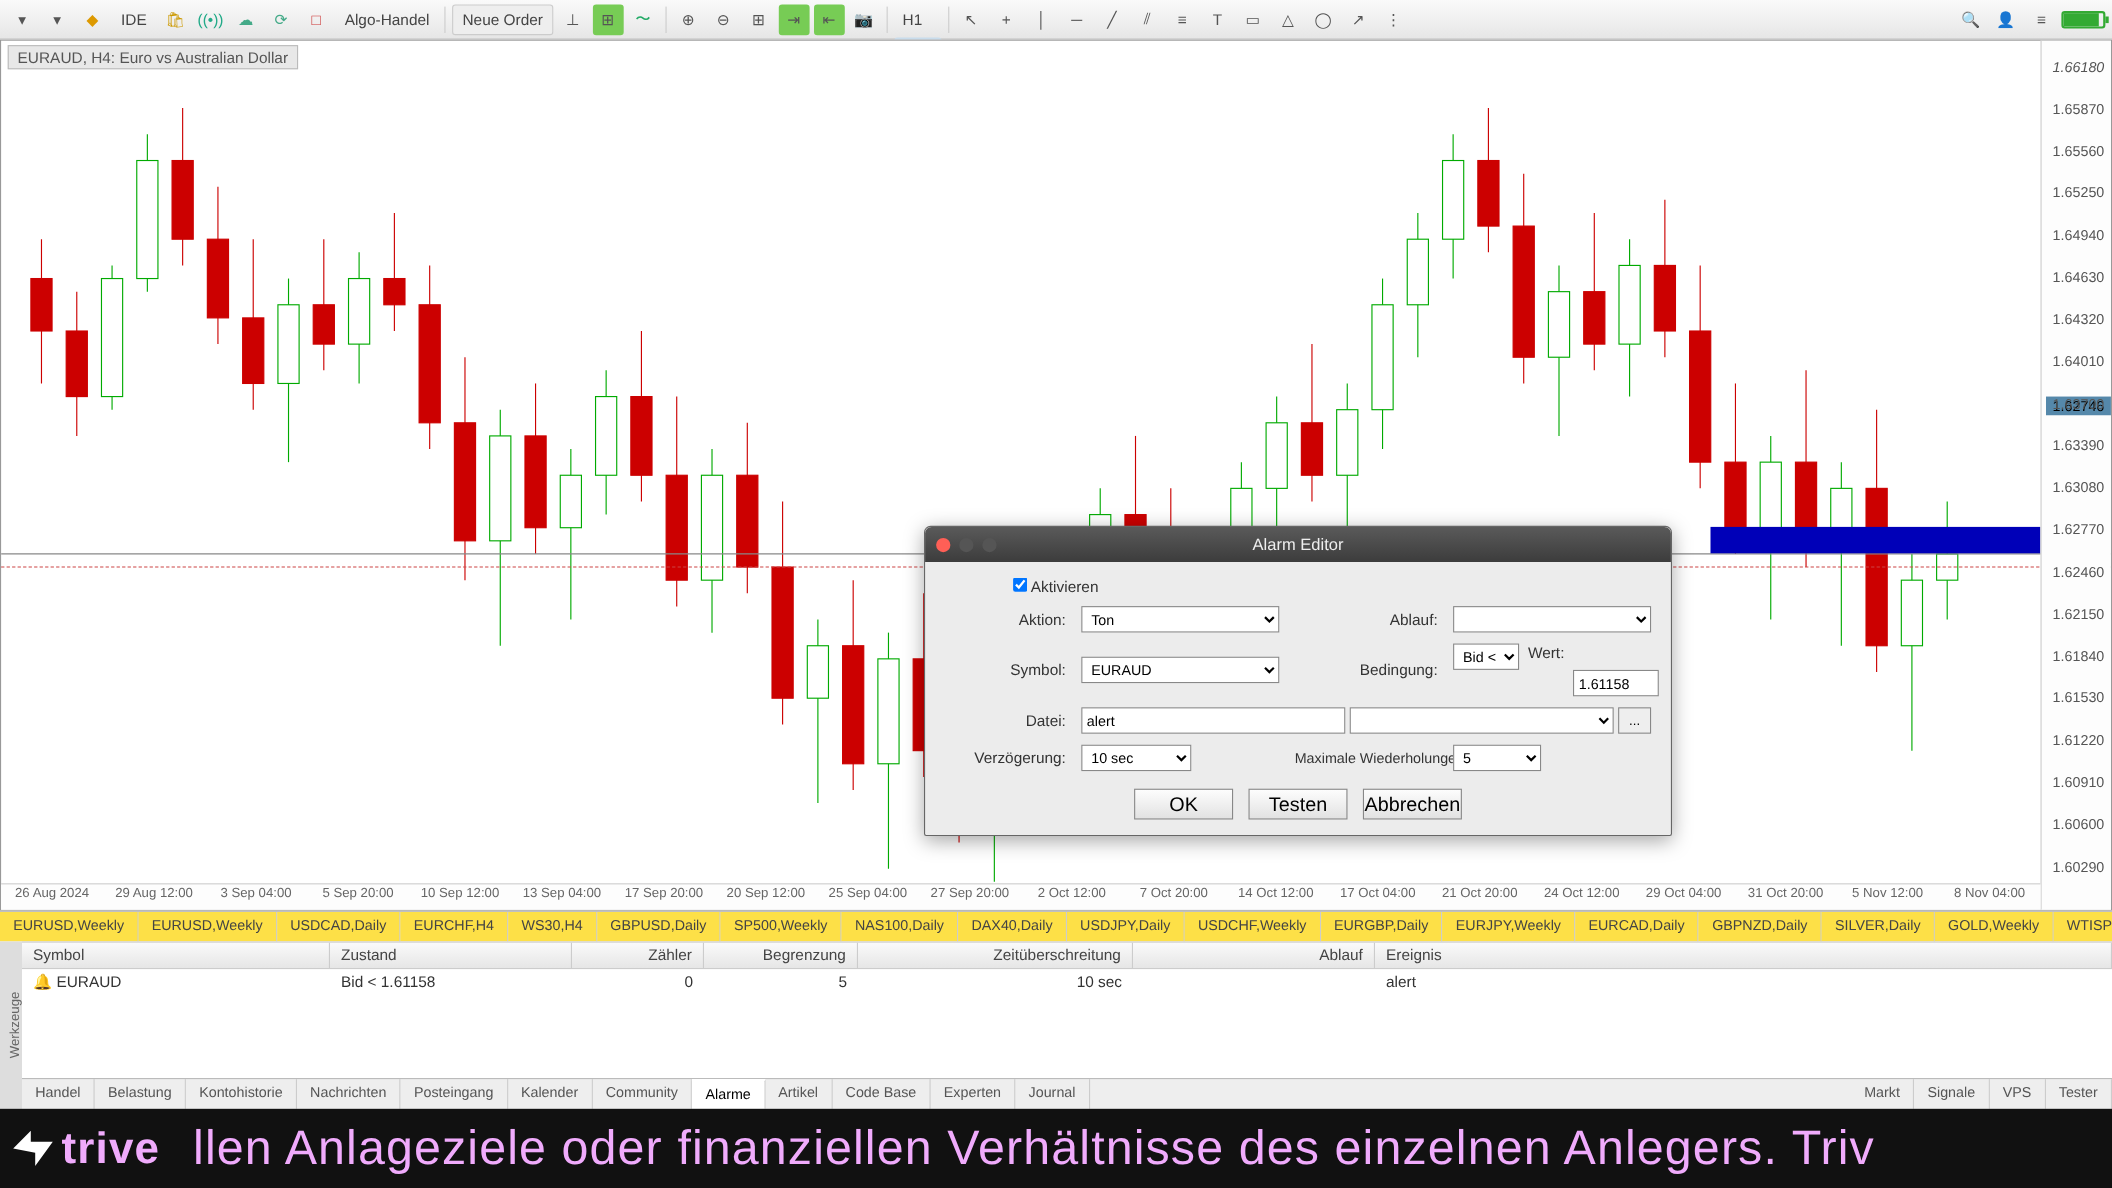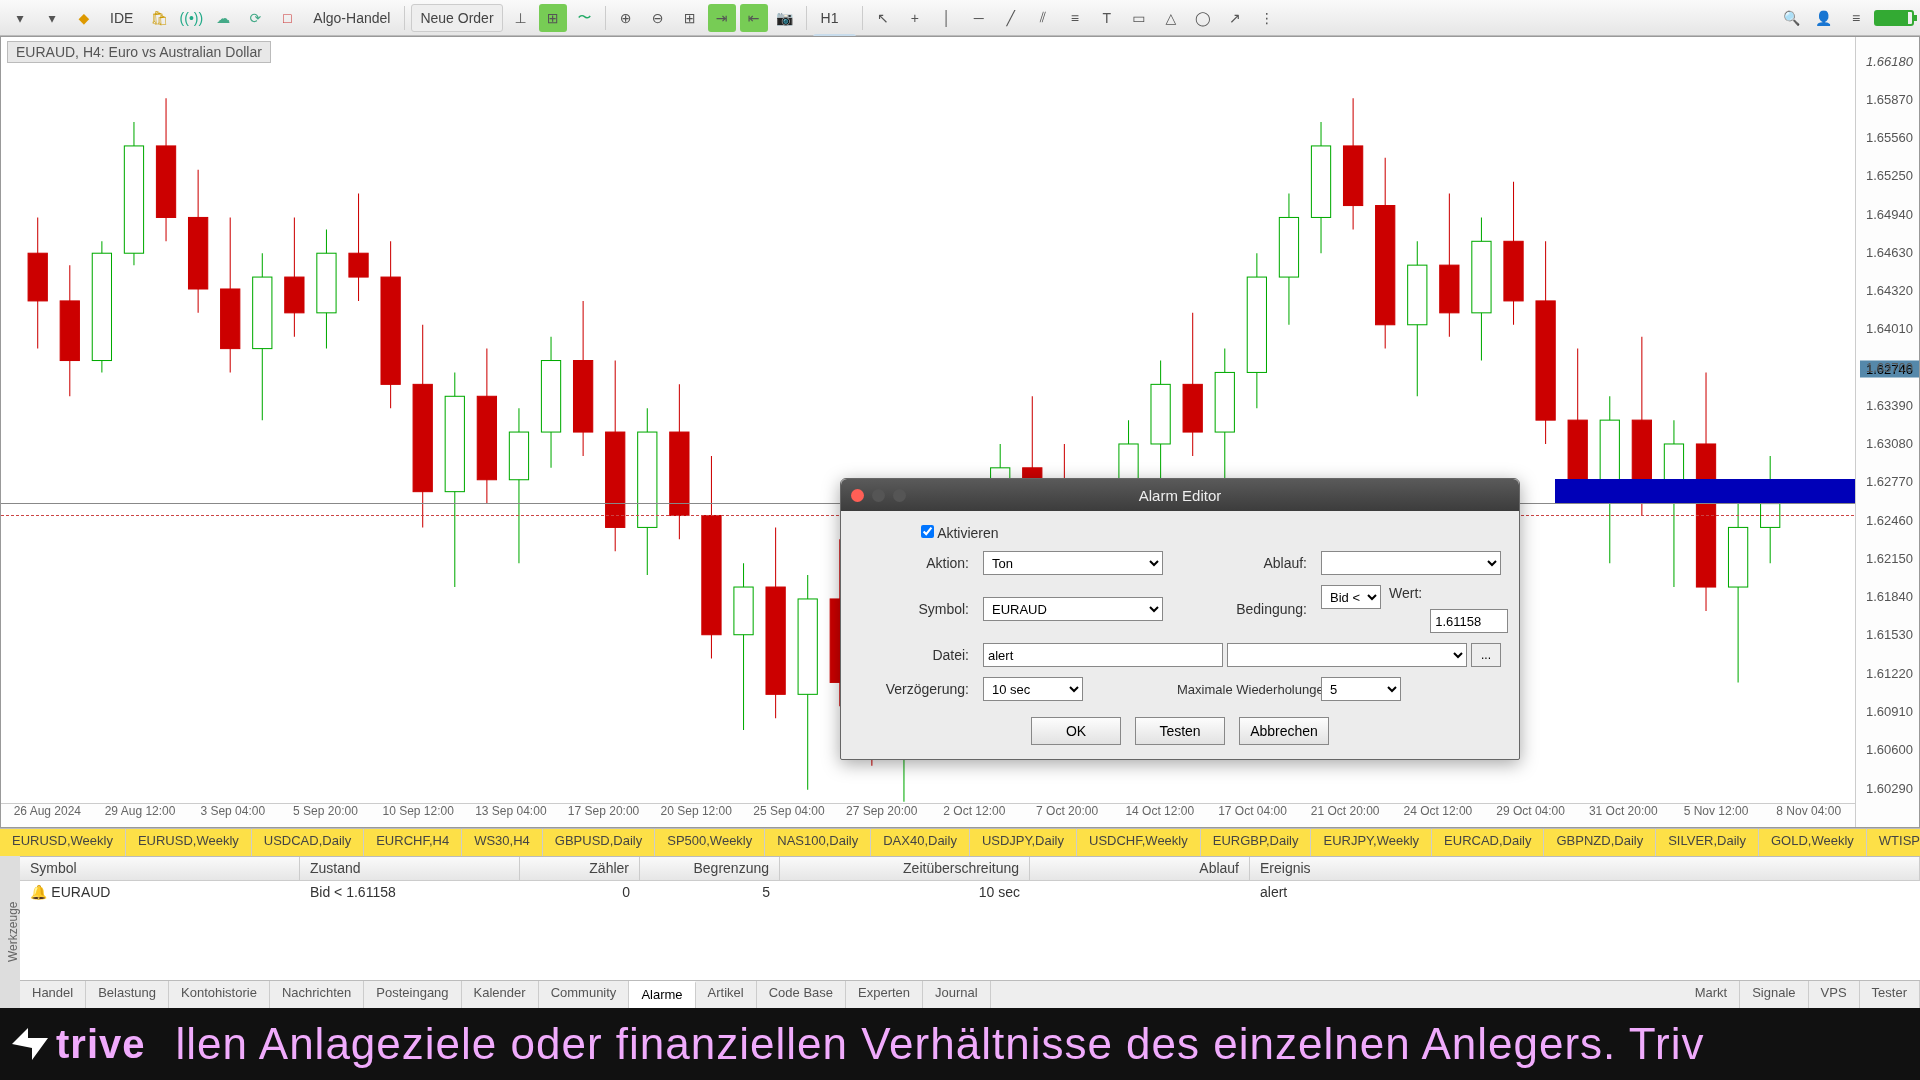--- a/index.html
+++ b/index.html
@@ -41,21 +41,21 @@
 .bell-icon::after { content:''; position:absolute; bottom:-4px; left:18px; width:12px; height:8px; background:#b87a00; border-radius:50%; }
 .dlg-info { font-size:13px; color:#444; line-height:1.4; }
 .chk-row { margin-left:62px; margin-bottom:10px; }
 .form-grid { display:grid; grid-template-columns:110px 180px 130px 180px; gap:10px 14px; align-items:center; margin-left:0; }
 .lbl { text-align:right; font-size:14px; }
 .inp, select { height:24px; border:1px solid #888; padding:0 4px; font-size:13px; background:#fff; width:100%; }
 .file-row { display:flex; gap:4px; }
 .file-row .inp { flex:1; }
 .file-btn { width:30px; height:24px; border:1px solid #888; background:#eee; font-size:12px; }
 .dlg-btns { display:flex; justify-content:center; gap:14px; margin-top:16px; }
-.dlg-btn { width:90px; height:28px; border:1px solid #888; background:linear-gradient(#fdfdfd,#e2e2e2); font-size:14px; cursor:pointer; }
+.dlg-btn { width:90px; height:28px; border:1px solid #888; background:linear-gradient(#fdfdfd,#e2e2e2); font-size:18px; cursor:pointer; }
 
 
 .chart-tabs { position:absolute; bottom:224px; left:0; right:0; height:28px; background:#eee; border-top:1px solid #bbb; display:flex; font-size:13px; overflow:hidden; }
 .chart-tab { padding:4px 12px; border-right:1px solid #ccc; color:#444; background:#fde047; white-space:nowrap; }
 
 
 .alerts { position:absolute; bottom:72px; left:20px; right:0; top:calc(100% - 224px); background:#fff; border-top:1px solid #bbb; font-size:14px; }
 .alerts-head { display:flex; background:linear-gradient(#fafafa,#e6e6e6); border-bottom:1px solid #ccc; height:24px; }
 .alerts-head div { padding:3px 10px; border-right:1px solid #ccc; color:#444; }
 .alerts-row { display:flex; height:24px; }

